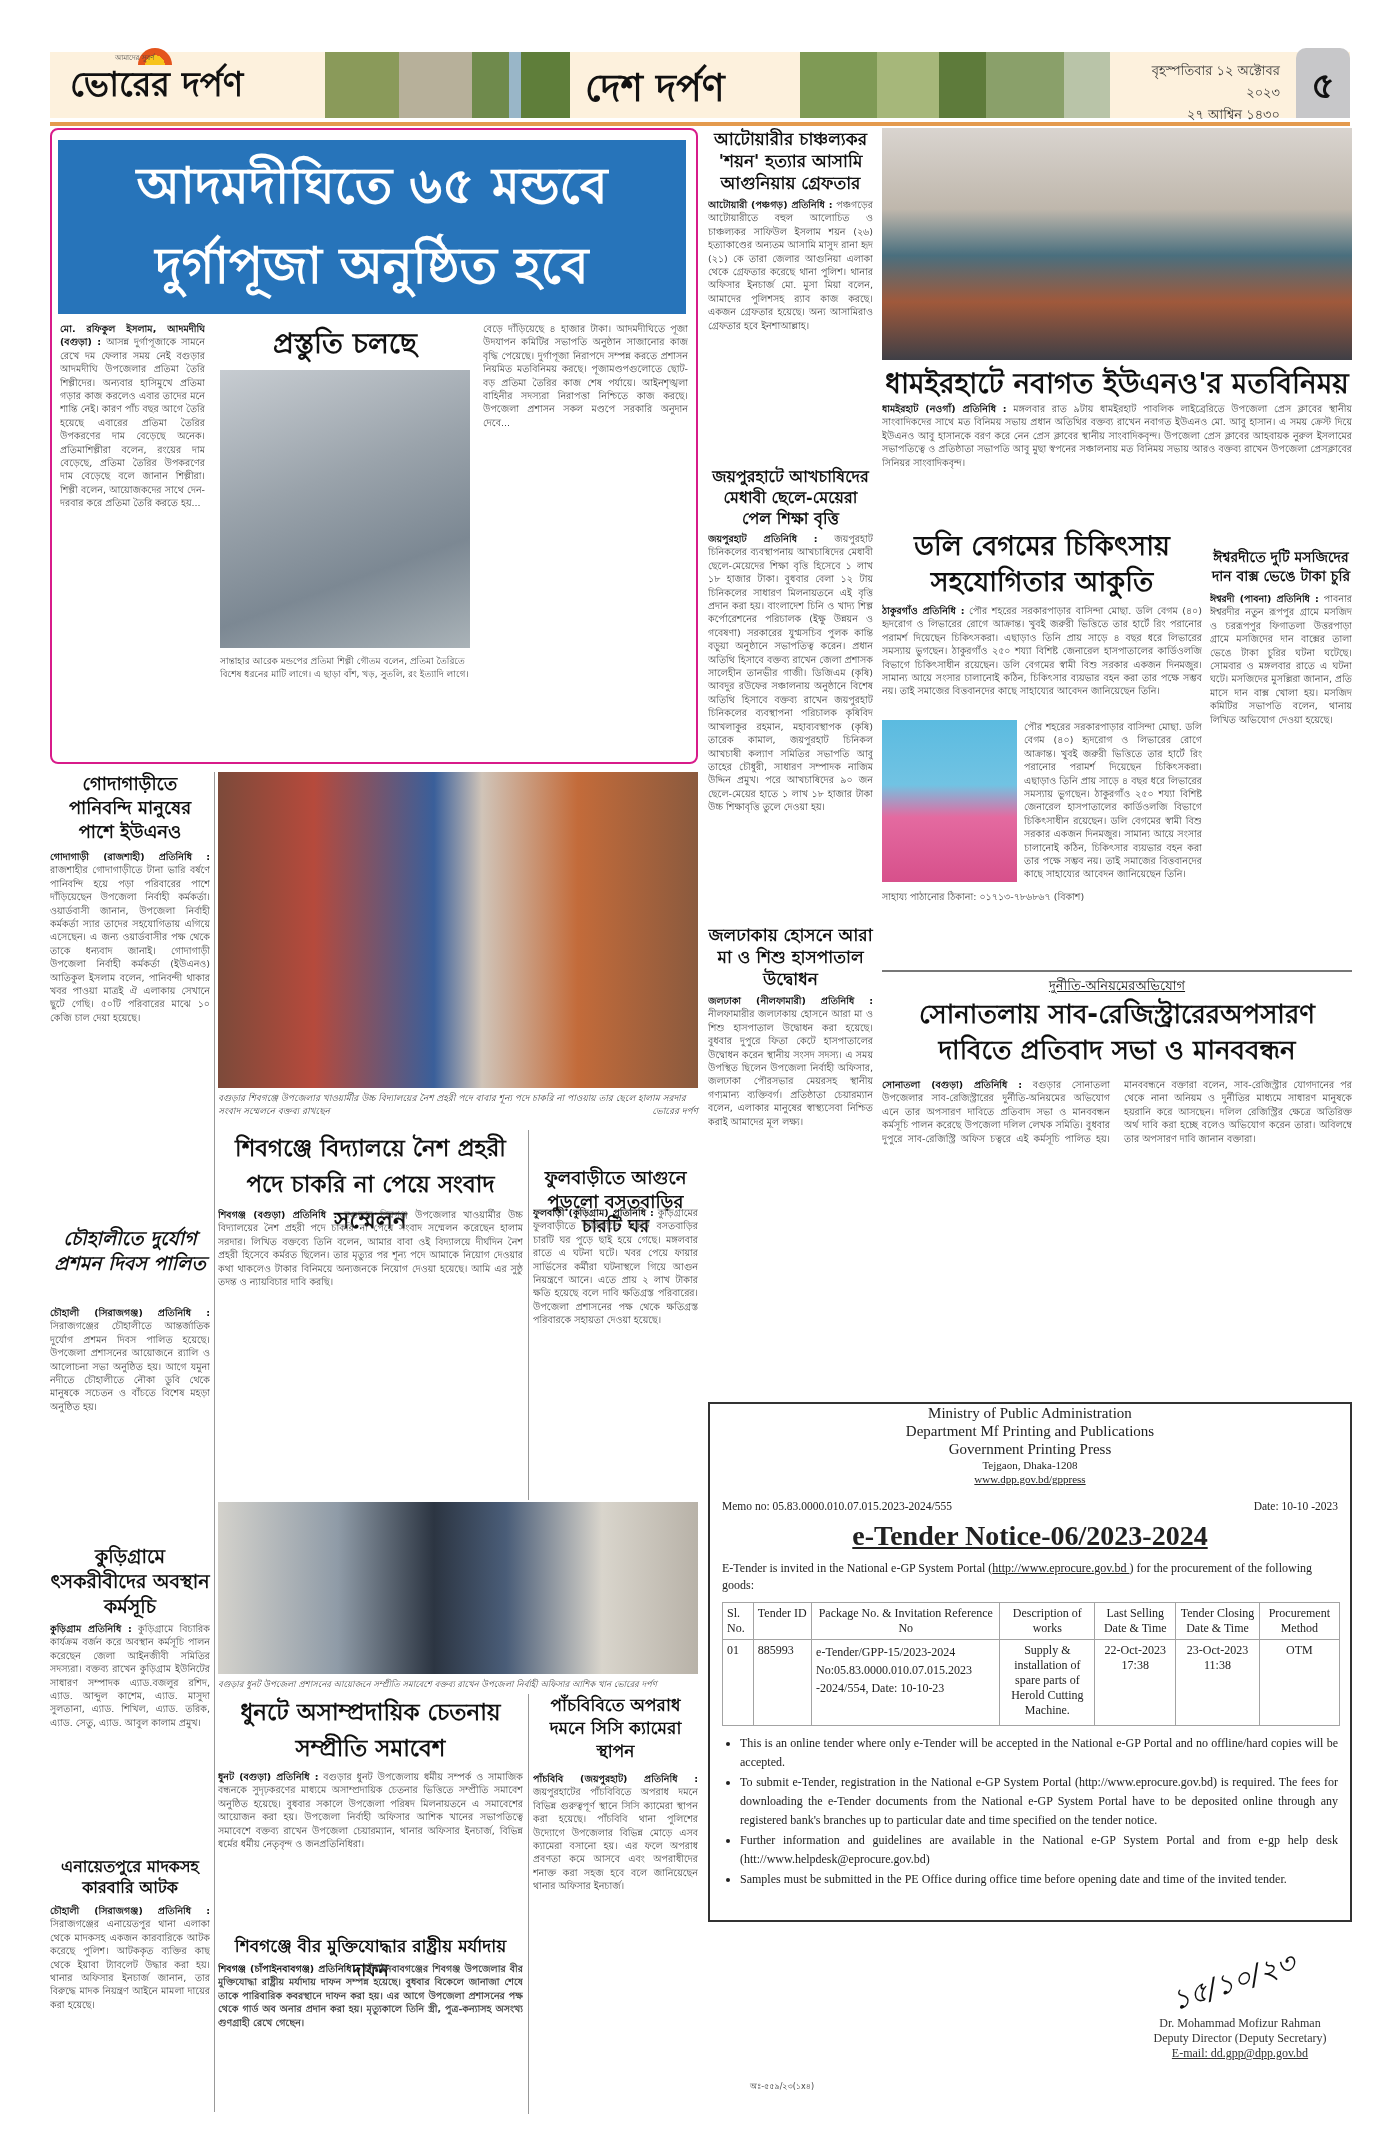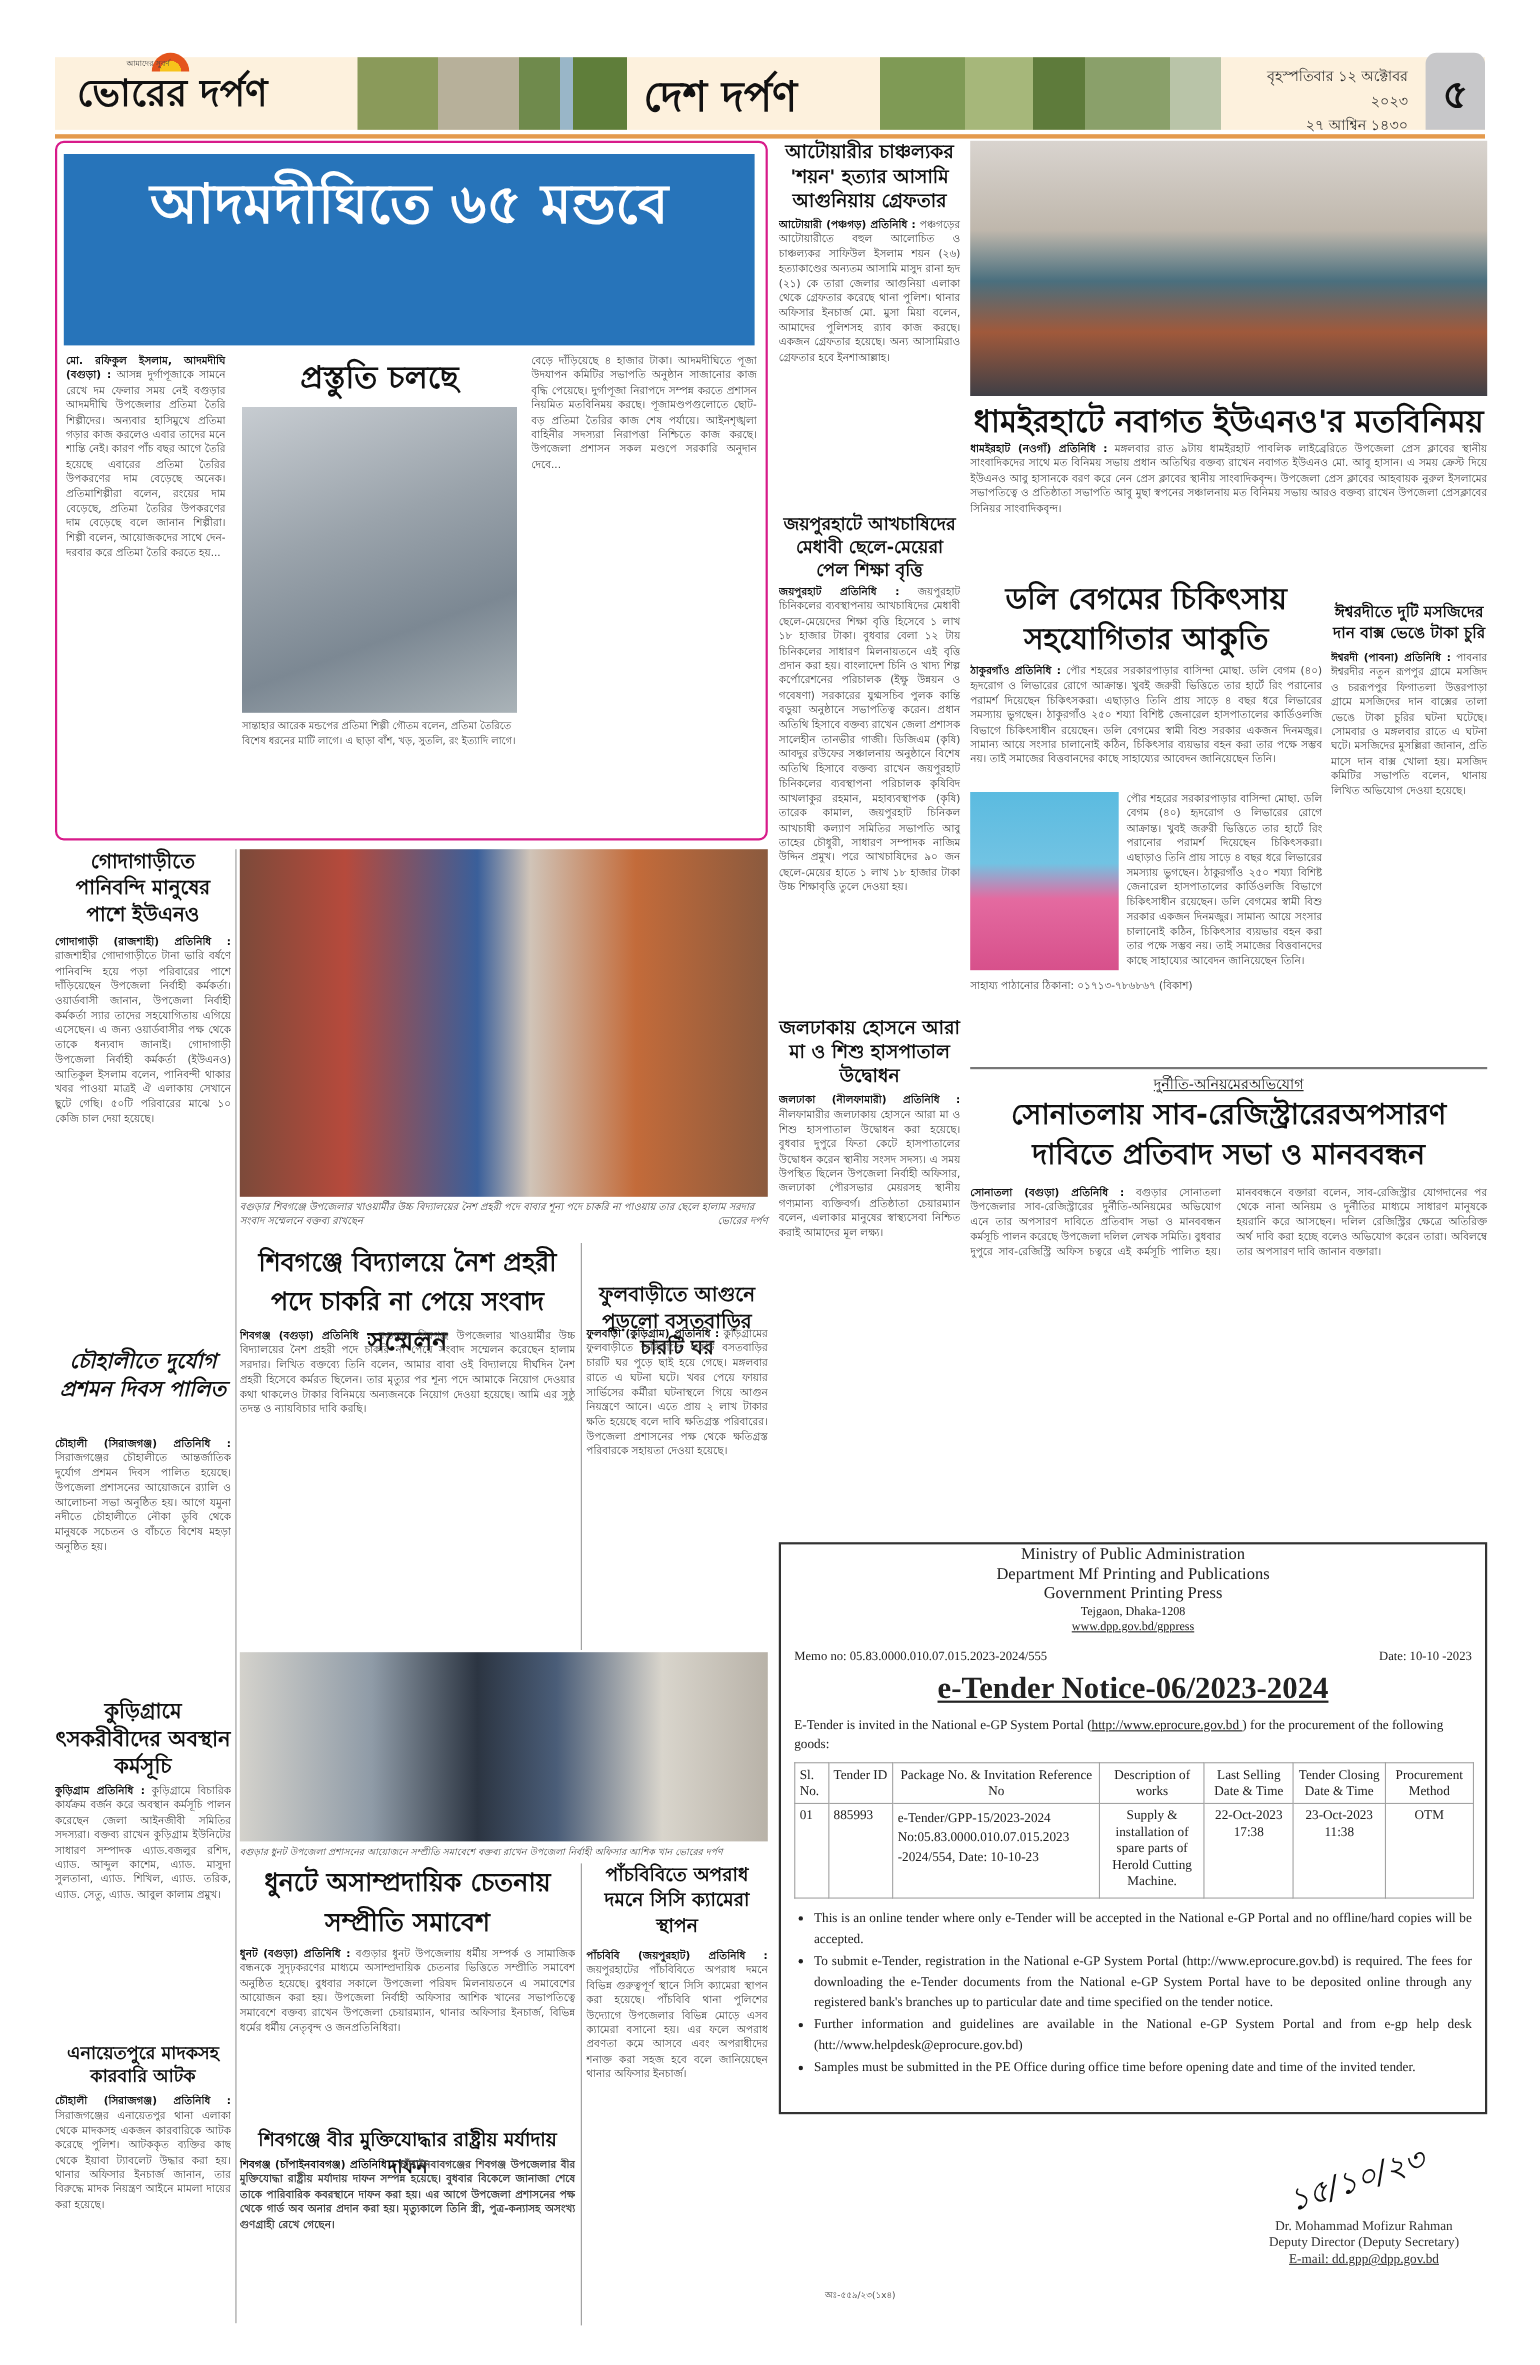--- a/index.html
+++ b/index.html
@@ -51,20 +51,21 @@
   <div>বৃহস্পতিবার ১২ অক্টোবর ২০২৩</div>
   <div>২৭ আশ্বিন ১৪৩০</div>
 </div>
 <div class="abs page-tab"></div>
 <div class="abs page-num">৫</div>
 <div class="abs rule-orange"></div>
 
 <div class="abs lead-box"></div>
 <div class="abs lead-banner">
   <div>আদমদীঘিতে ৬৫ মন্ডবে</div>
+  <div>দুর্গাপূজা অনুষ্ঠিত হবে</div>
 </div>
 <div class="abs body-text" style="left:60px;top:322px;width:145px;height:430px;">
   <b>মো. রফিকুল ইসলাম, আদমদীঘি (বগুড়া) :</b>
   <span>আসন্ন দুর্গাপূজাকে সামনে রেখে দম ফেলার সময় নেই বগুড়ার আদমদীঘি উপজেলার প্রতিমা তৈরি শিল্পীদের। অন্যবার হাসিমুখে প্রতিমা গড়ার কাজ করলেও এবার তাদের মনে শান্তি নেই। কারণ পাঁচ বছর আগে তৈরি হয়েছে এবারের প্রতিমা তৈরির উপকরণের দাম বেড়েছে অনেক। প্রতিমাশিল্পীরা বলেন, রংয়ের দাম বেড়েছে, প্রতিমা তৈরির উপকরণের দাম বেড়েছে বলে জানান শিল্পীরা। শিল্পী বলেন, আয়োজকদের সাথে দেন-দরবার করে প্রতিমা তৈরি করতে হয়...</span>
 </div>
 <div class="abs sub-head" style="left:220px;top:322px;width:250px;">প্রস্তুতি চলছে</div>
 <div class="abs photo" style="left:220px;top:370px;width:250px;height:278px;background:linear-gradient(160deg,#c7ccd1 0%,#9aa3ab 40%,#7c8893 70%,#aab3b8 100%);"></div>
 <div class="abs caption" style="left:220px;top:655px;width:250px;font-style:normal;">সান্তাহার আরেক মন্ডপের প্রতিমা শিল্পী গৌতম বলেন, প্রতিমা তৈরিতে বিশেষ ধরনের মাটি লাগে। এ ছাড়া বাঁশ, খড়, সুতলি, রং ইত্যাদি লাগে।</div>
 <div class="abs body-text" style="left:483px;top:322px;width:205px;height:430px;">বেড়ে দাঁড়িয়েছে ৪ হাজার টাকা। আদমদীঘিতে পূজা উদযাপন কমিটির সভাপতি অনুষ্ঠান সাজানোর কাজ বৃদ্ধি পেয়েছে। দুর্গাপূজা নিরাপদে সম্পন্ন করতে প্রশাসন নিয়মিত মতবিনিময় করছে। পূজামণ্ডপগুলোতে ছোট-বড় প্রতিমা তৈরির কাজ শেষ পর্যায়ে। আইনশৃঙ্খলা বাহিনীর সদস্যরা নিরাপত্তা নিশ্চিতে কাজ করছে। উপজেলা প্রশাসন সকল মণ্ডপে সরকারি অনুদান দেবে...</div>
 

